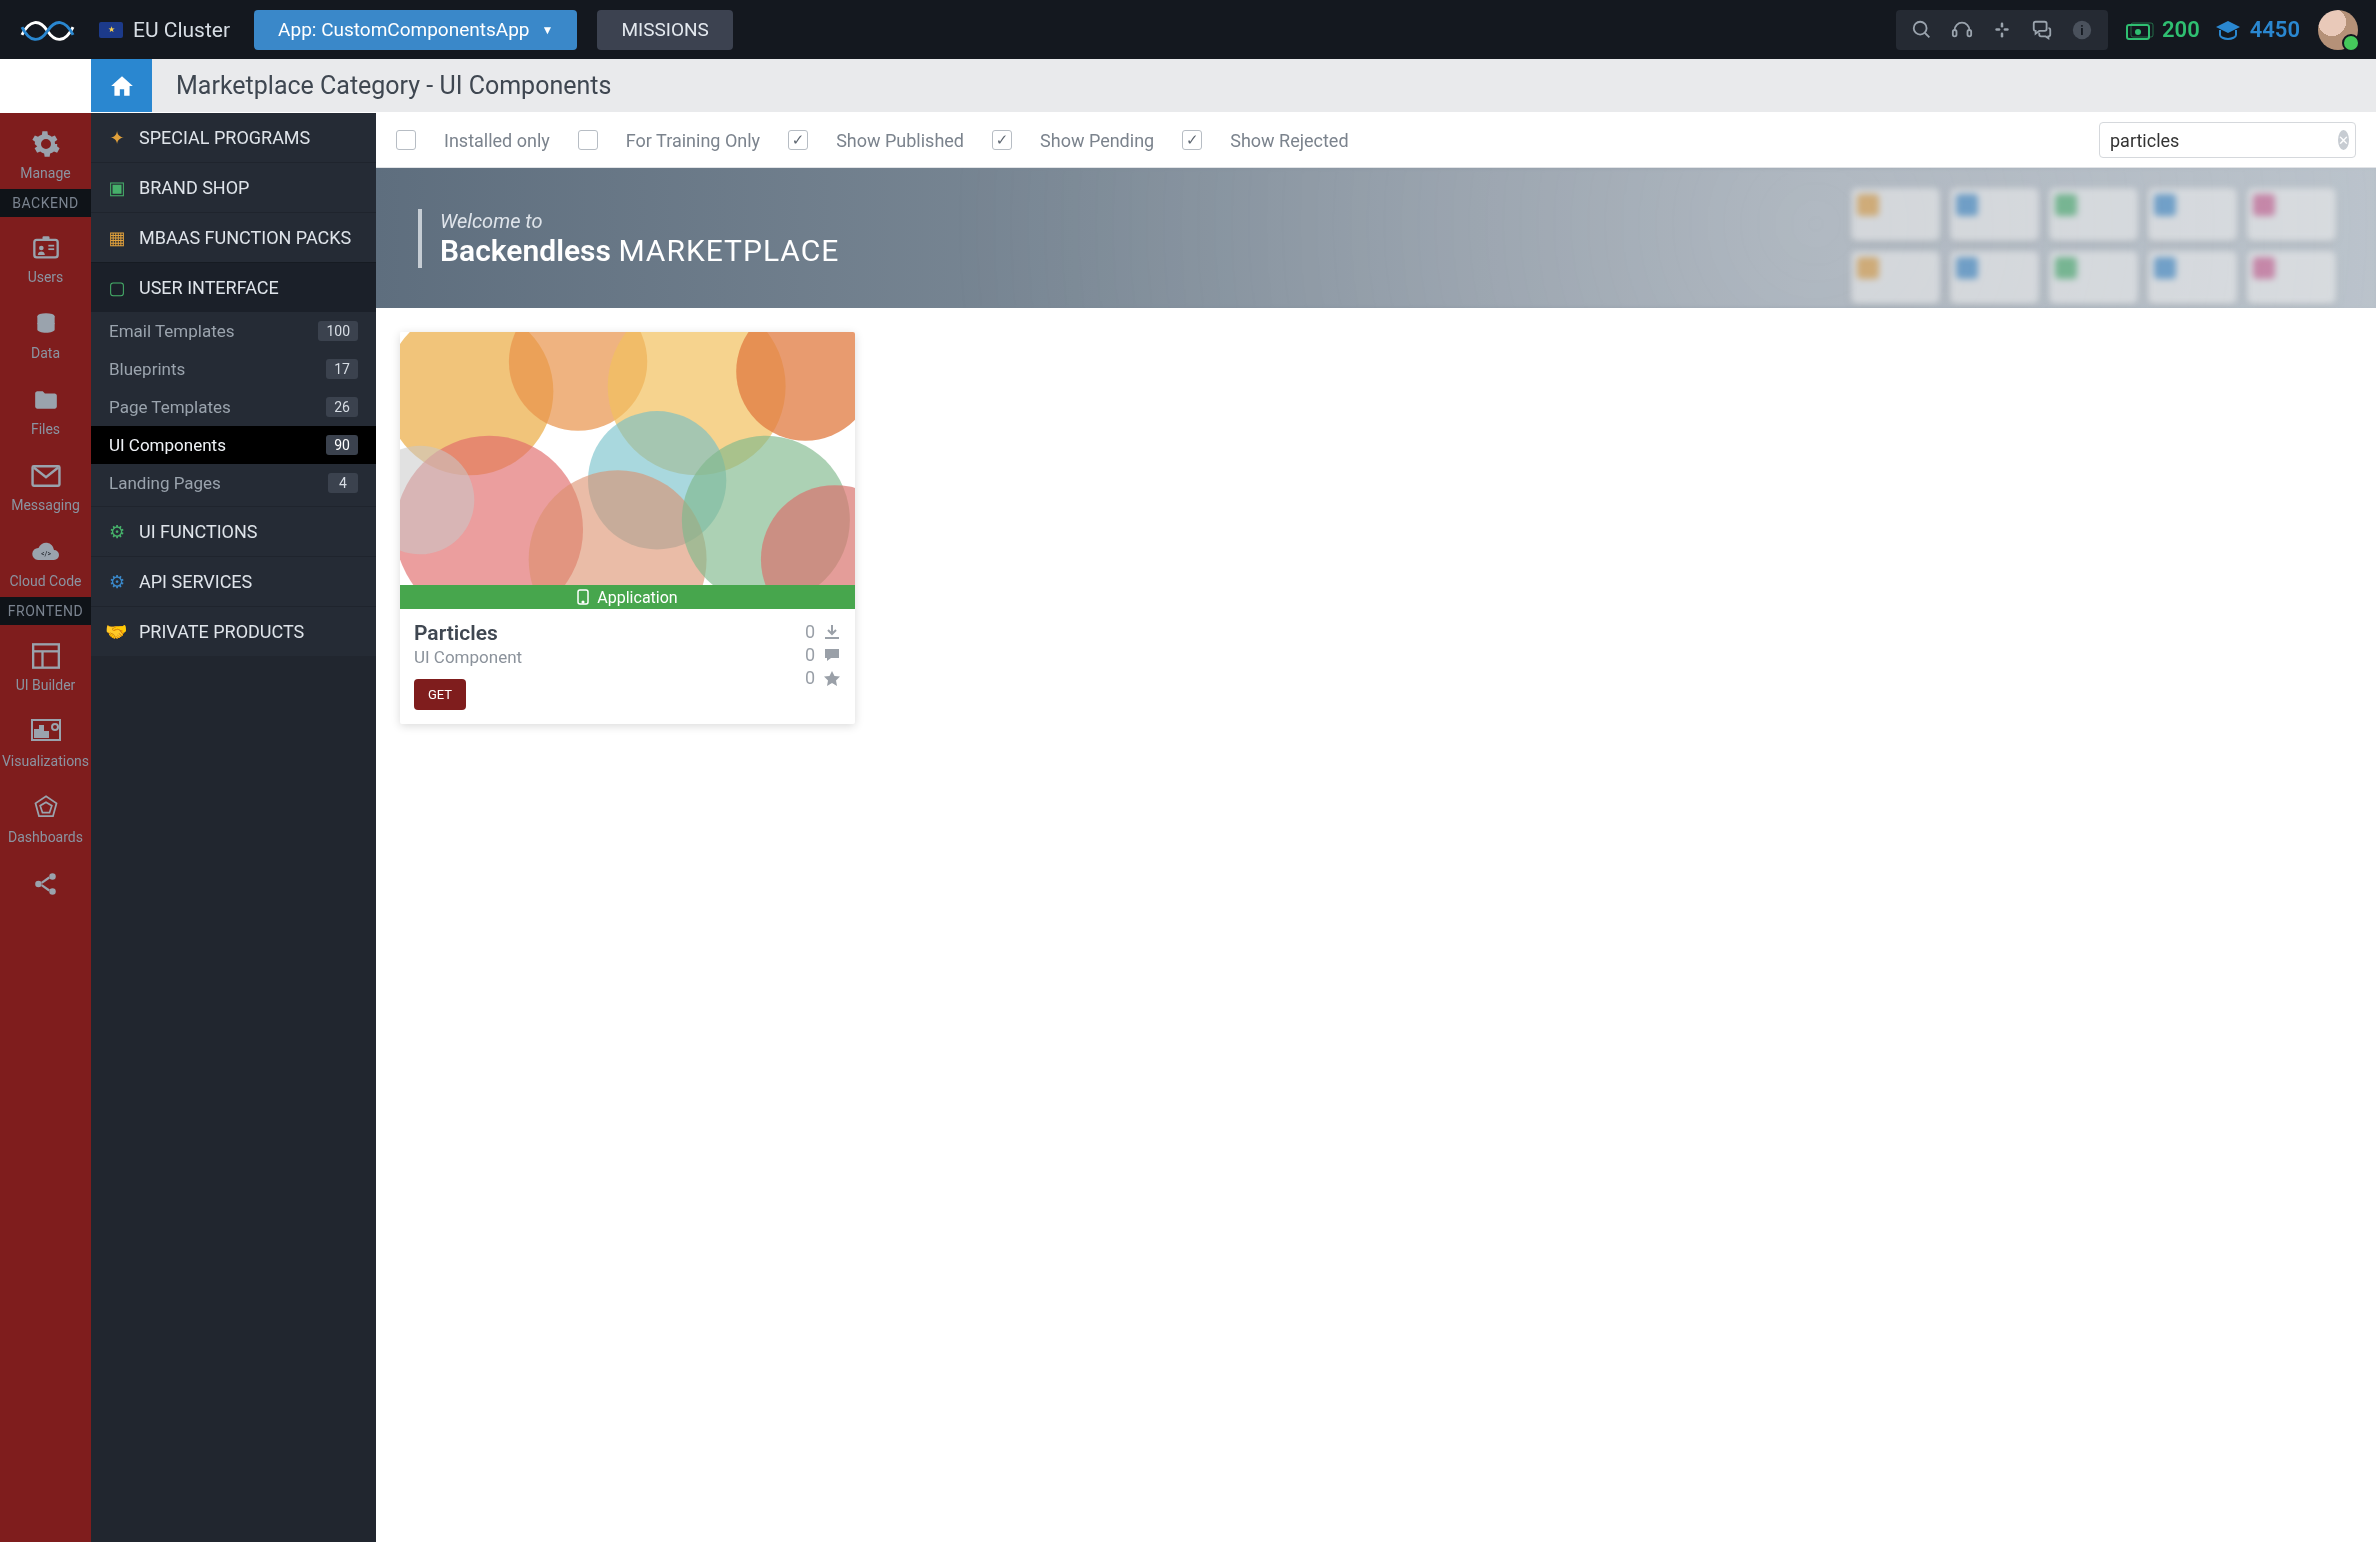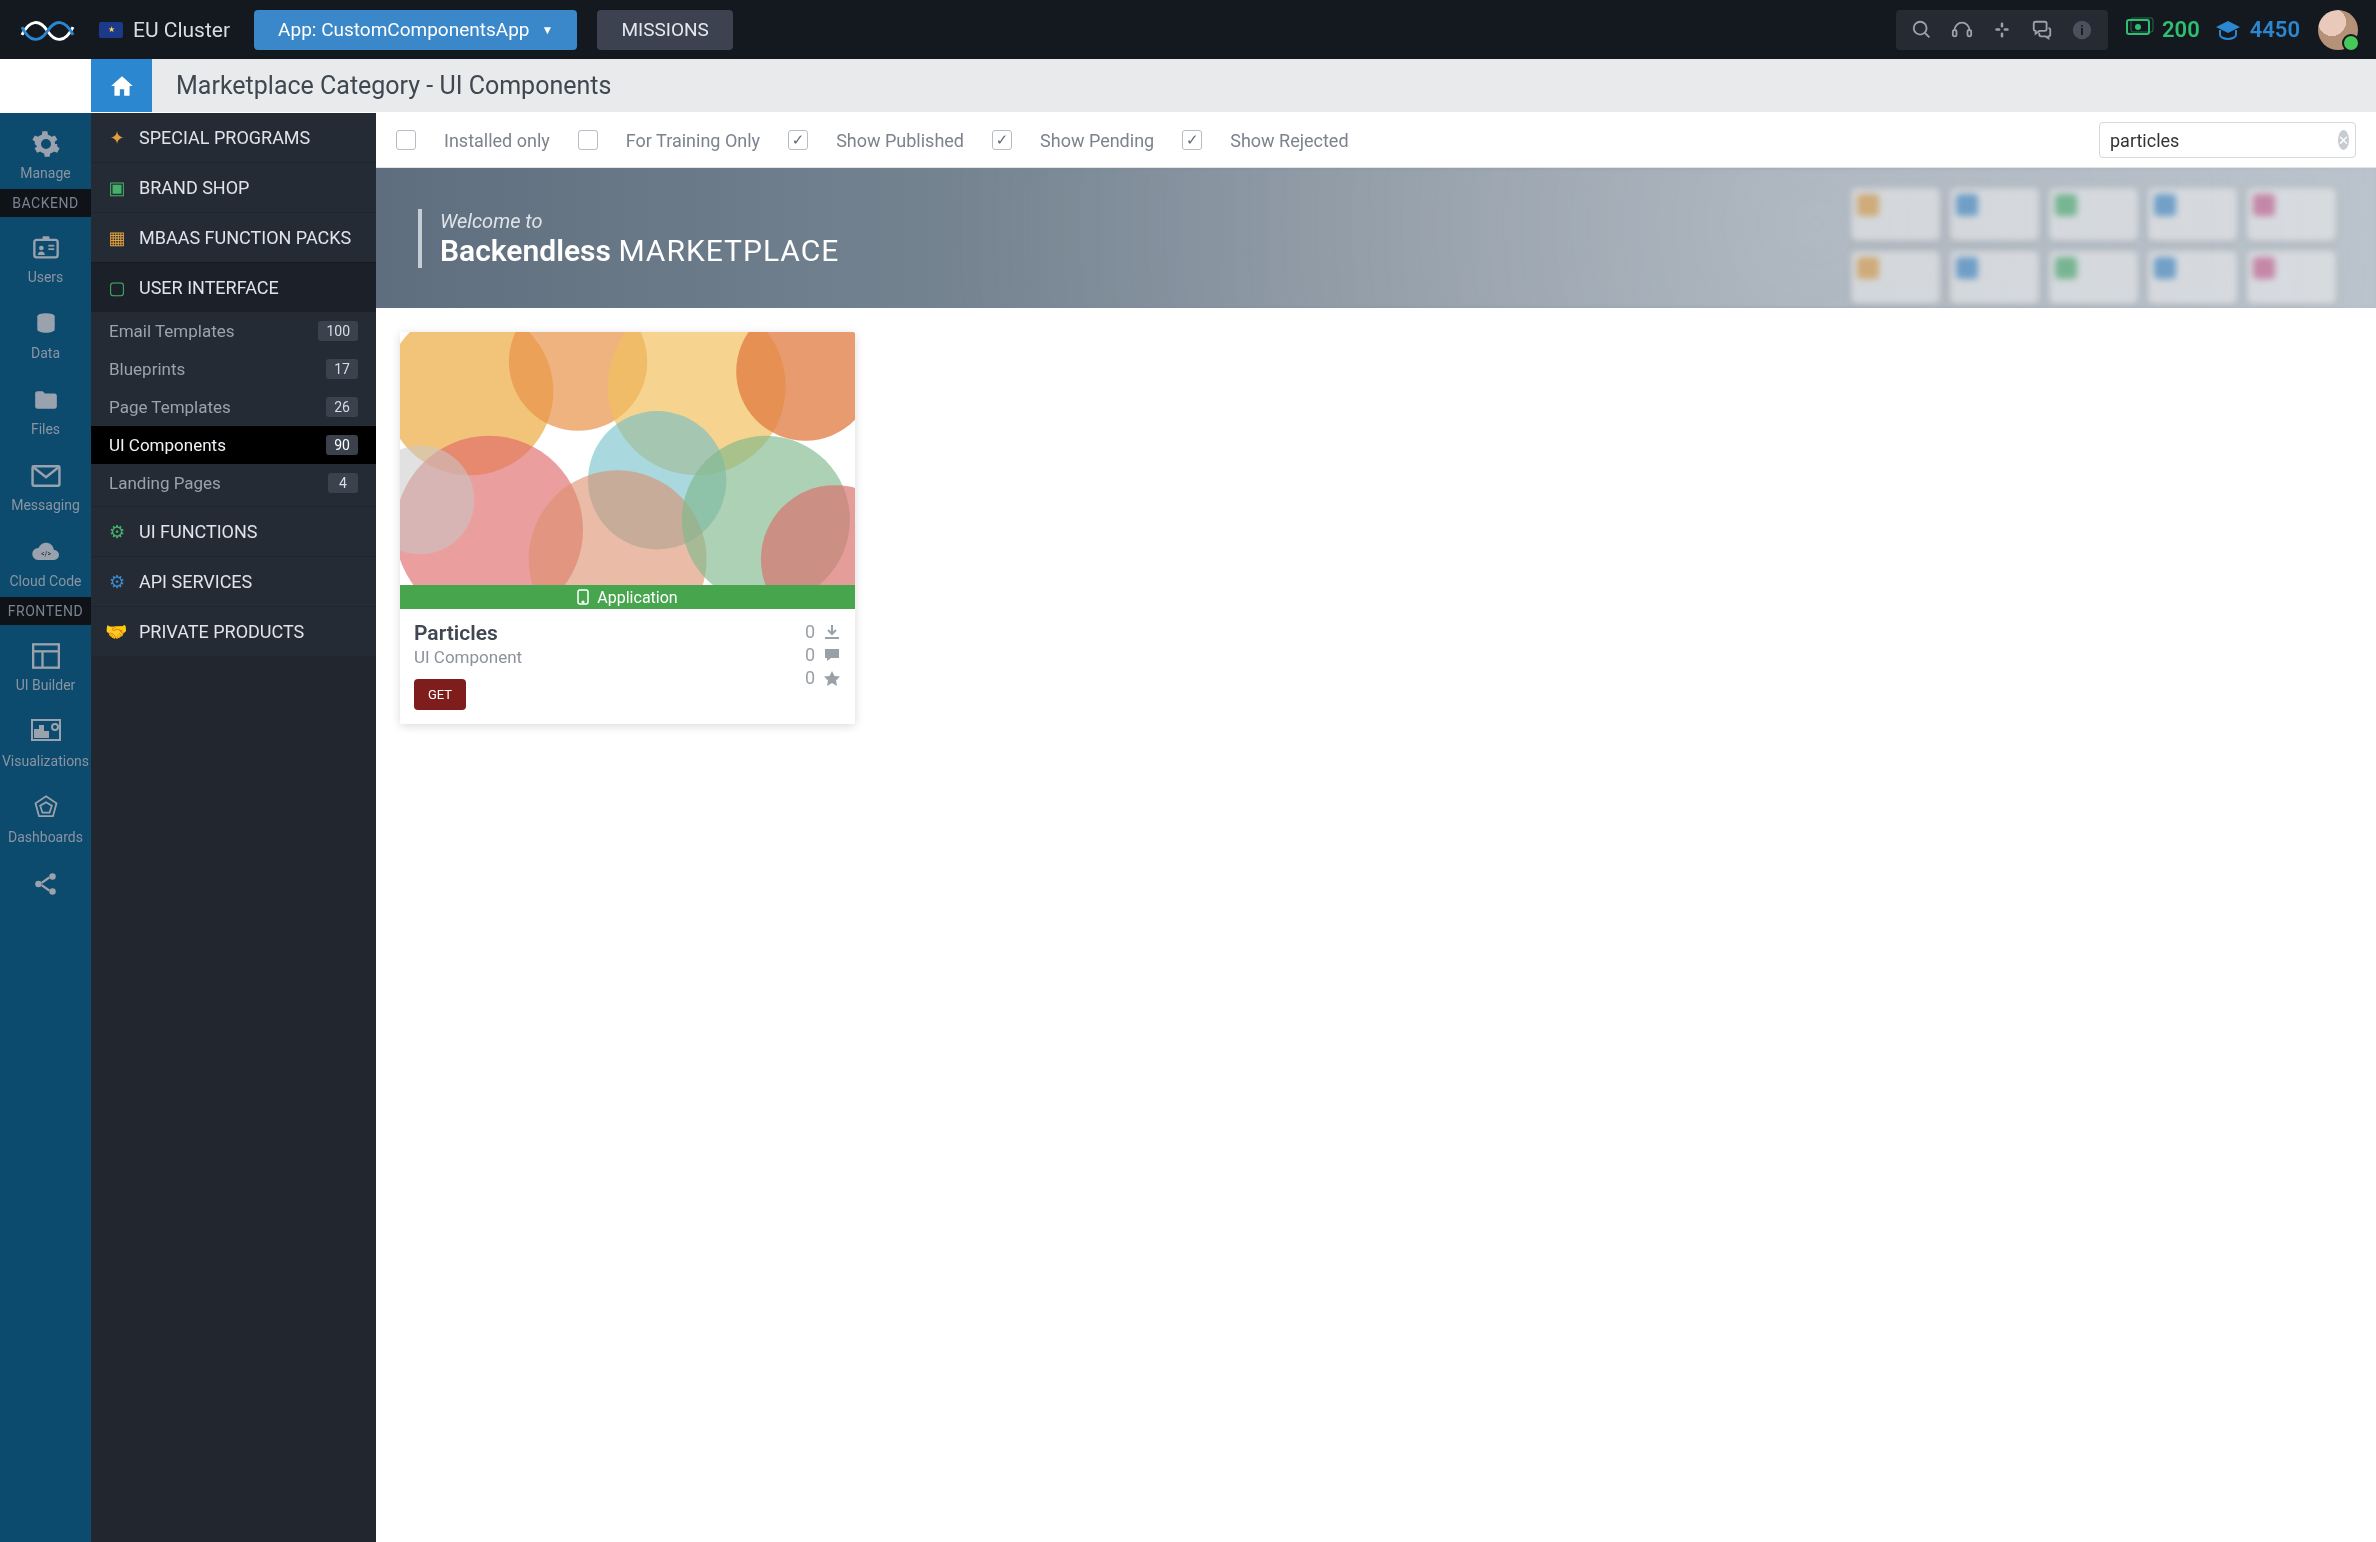--- a/index.html
+++ b/index.html
@@ -12,28 +12,28 @@
 .cluster { display:flex; align-items:center; gap:10px; margin-right: 24px; font-size: 21px; color:#d7dde4; }
 .cluster .flag { width:24px; height:16px; background:#1c3a8a; position:relative; border-radius:2px; }
 .cluster .flag::after { content:""; position:absolute; inset:0; background: radial-gradient(circle at 50% 50%, transparent 0 3px, rgba(255,215,0,0.0) 3px); }
 .cluster .flag .stars { position:absolute; inset:0; display:flex; align-items:center; justify-content:center; font-size:8px; color:#ffd34d; letter-spacing:-1px; }
 .app-btn { background:#3a88c9; color:#fff; border:none; height:40px; padding: 0 24px; border-radius:4px; font-size:19px; display:flex; align-items:center; gap:12px; cursor:pointer; }
 .app-btn .chev { font-size:12px; }
 .missions-btn { background:#3c4250; color:#e4e9ef; border:none; height:40px; padding:0 24px; border-radius:4px; font-size:19px; margin-left:20px; cursor:pointer; }
 .topbar .spacer { flex:1; }
 .top-icons { display:flex; align-items:center; gap:0; background:#252a33; border-radius:4px; padding:0 6px; height:40px; }
 .top-icons .ticon { width:40px; height:40px; display:flex; align-items:center; justify-content:center; color:#9aa3ad; cursor:pointer; }
-.balance { display:flex; align-items:flex-start; gap:8px; color:#2fbf71; font-weight:600; font-size:22px; margin-left:18px; }
+.balance { display:flex; align-items:flex-end; gap:8px; color:#2fbf71; font-weight:600; font-size:22px; margin-left:18px; }
 .balance .cash-icon { color:#2fbf71; }
 .grad { display:flex; align-items:center; gap:8px; color:#2a87d0; font-weight:600; font-size:22px; margin-left:14px; }
 .avatar { width:40px; height:40px; border-radius:50%; background: radial-gradient(circle at 35% 30%, #e9c9b9 0 14px, #b59178 14px 40px); margin-left:18px; position:relative; }
 .avatar::after { content:""; position:absolute; right:-2px; bottom:-2px; width:14px; height:14px; border-radius:50%; background:#45c95b; border:2px solid #14181f; }
 
 
-.leftrail { position:absolute; top:59px; left:0; width:91px; bottom:0; background:#0c4a6e; color:#8b94a1; text-align:center; overflow:hidden; }
+.leftrail { position:absolute; top:59px; left:0; width:91px; bottom:0; background:#7f1d1d; color:#8b94a1; text-align:center; overflow:hidden; }
 .leftrail .sect-label { font-size:14px; color:#7a838f; background:#0f1318; padding:6px 0; letter-spacing:0.5px; }
 .leftrail .ritem { padding:14px 0 8px; cursor:pointer; }
 .leftrail .ritem .ricon { height:34px; display:flex; align-items:center; justify-content:center; color:#9aa3ad; }
 .leftrail .ritem .rlabel { font-size:14px; color:#8b94a1; margin-top:4px; }
 
 
 .sidecol { position:absolute; top:59px; left:91px; width:285px; bottom:0; background:#21262f; color:#c7ced6; }
 
 .header-row { position:absolute; top:59px; left:91px; right:0; height:53px; background:#e9eaec; display:flex; align-items:center; z-index:2; }
 .header-row .home-box { width:61px; height:53px; background:#2a87d0; display:flex; align-items:center; justify-content:center; cursor:pointer; }

